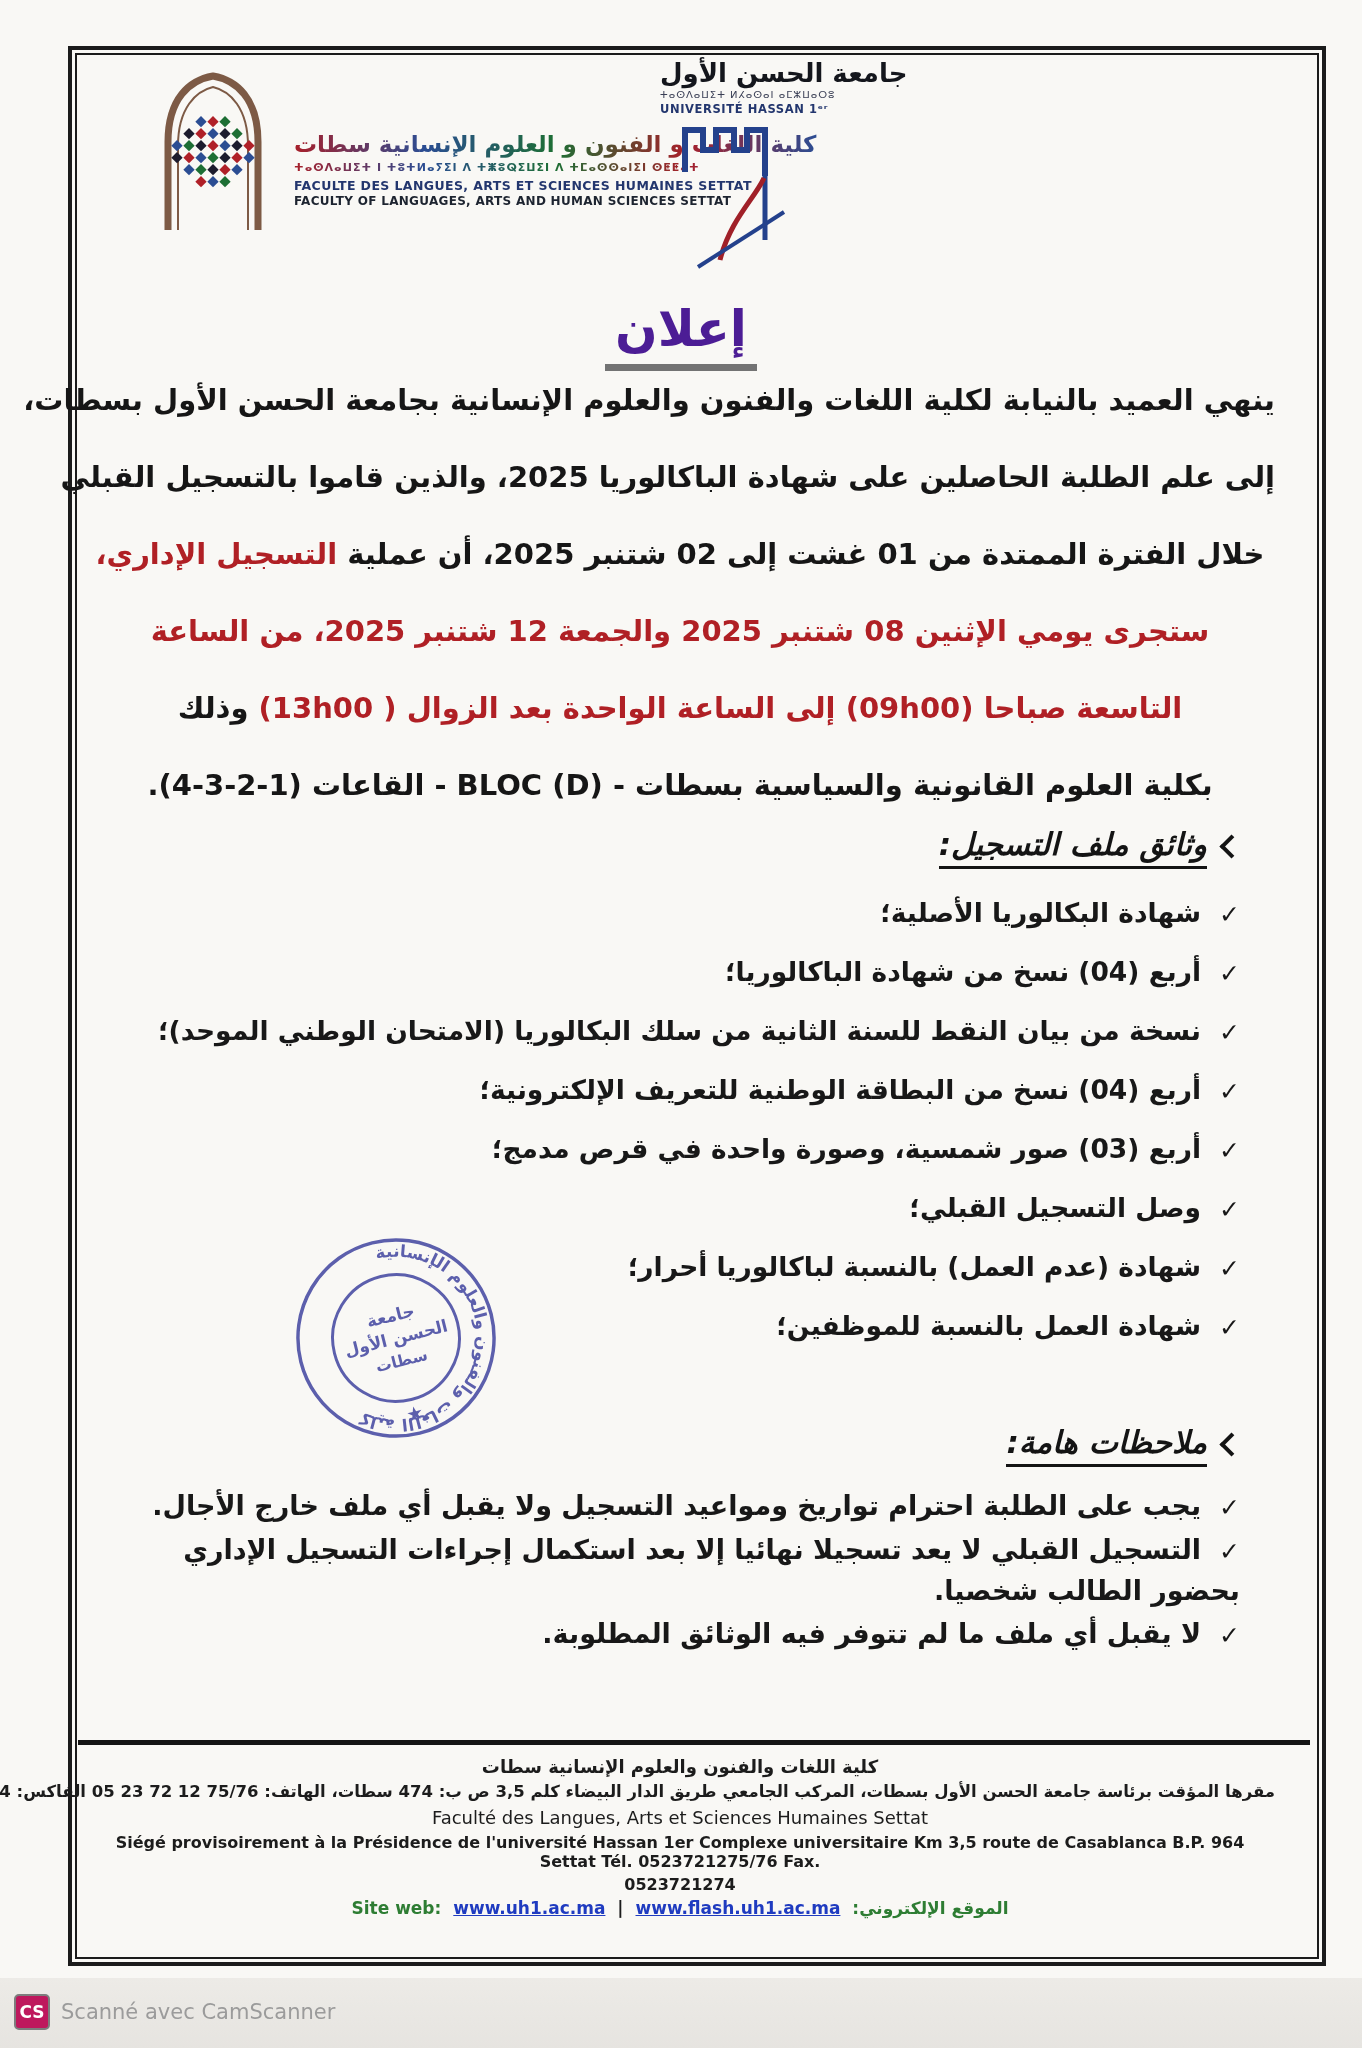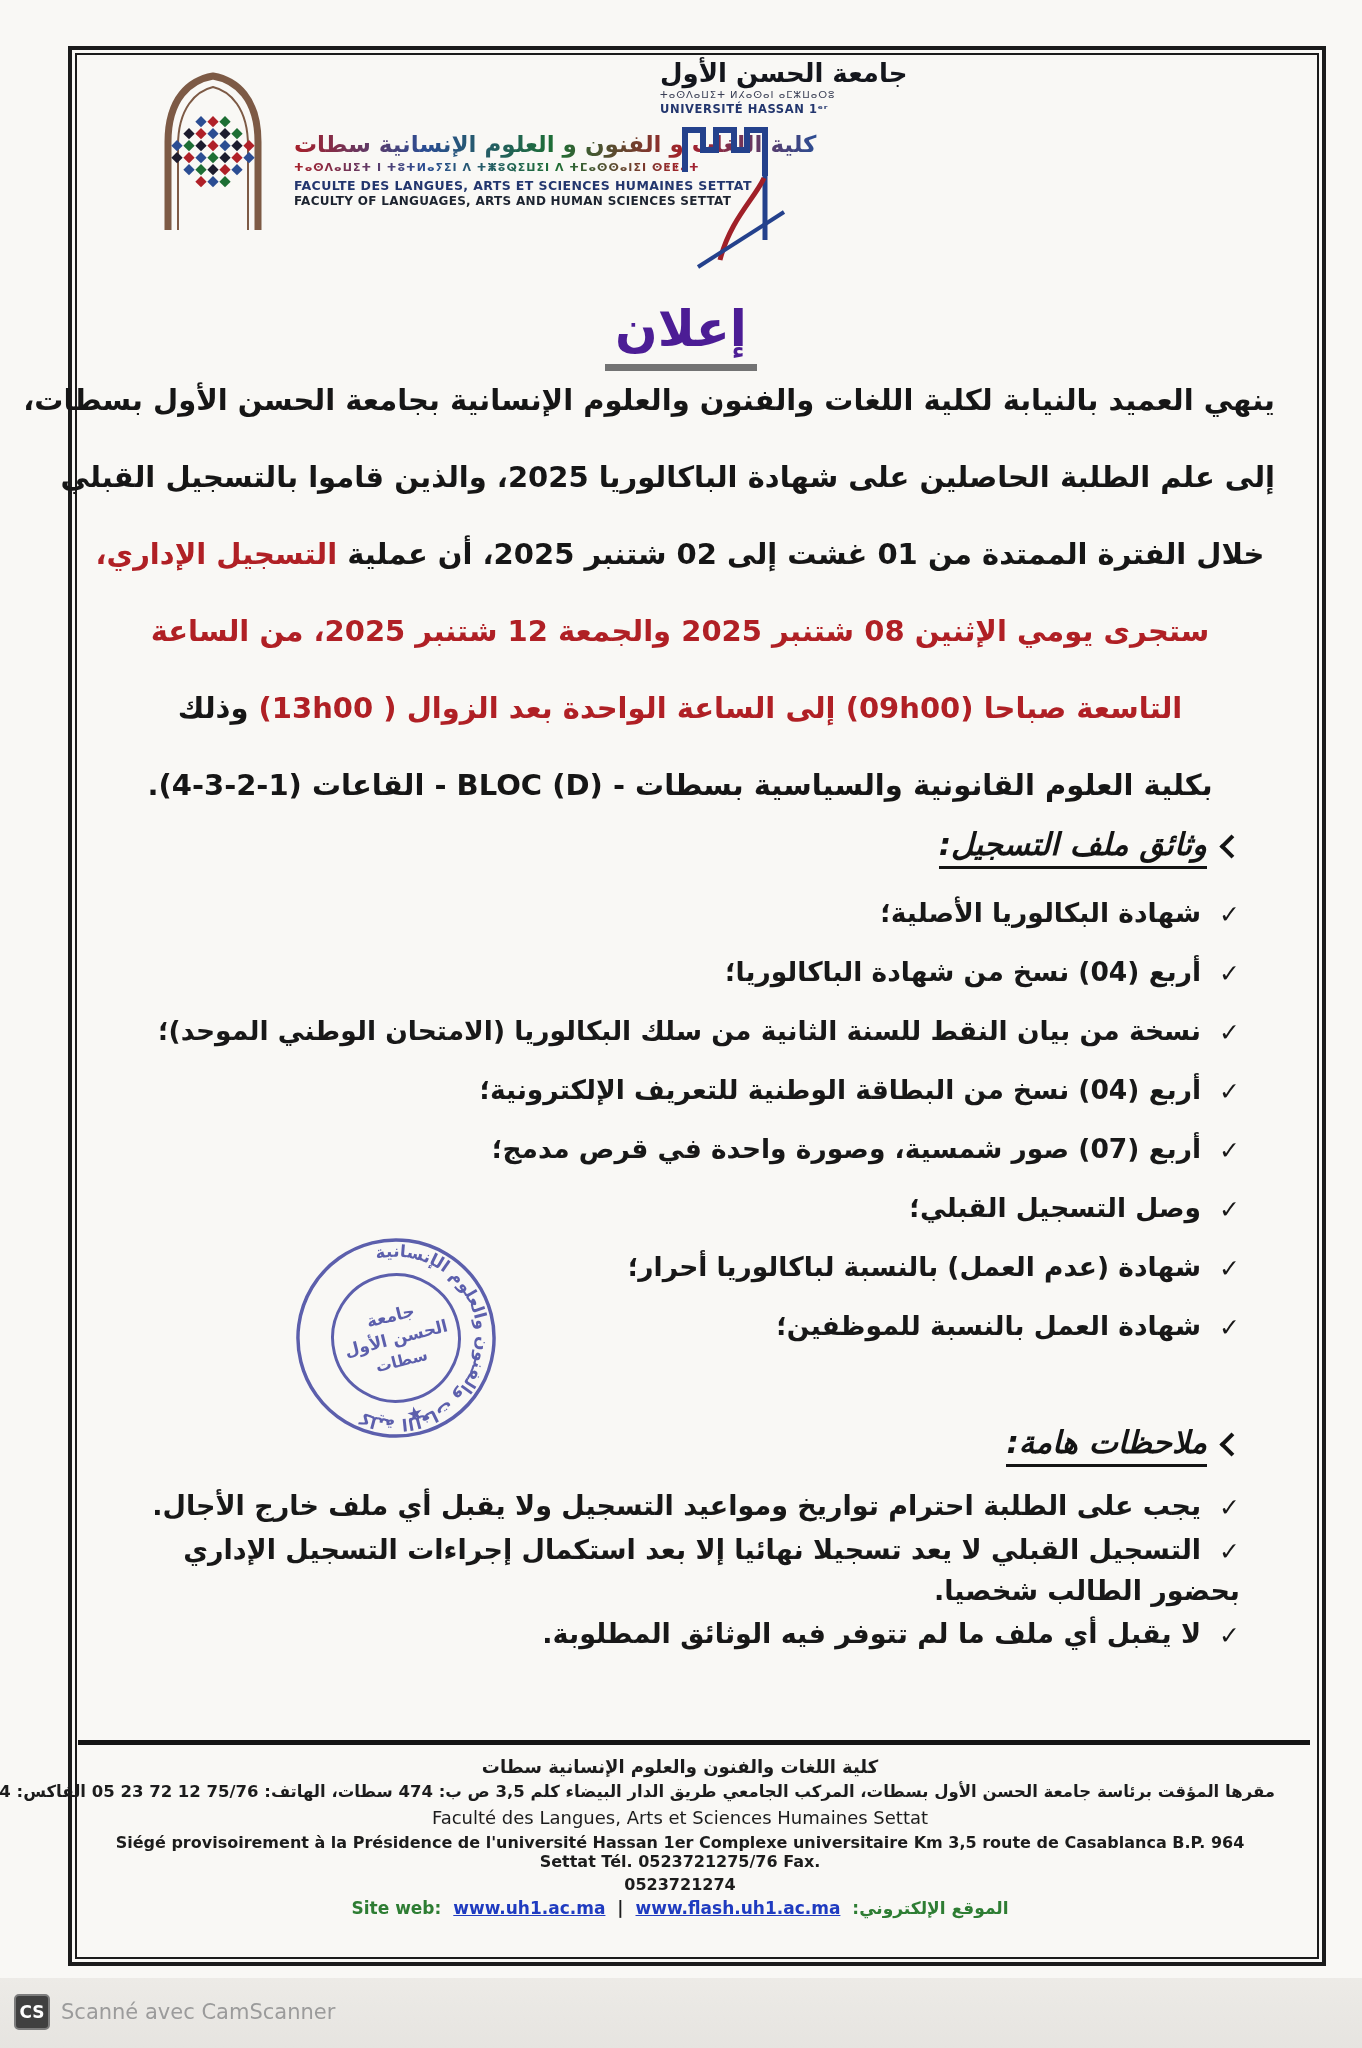--- a/index.html
+++ b/index.html
@@ -75,21 +75,21 @@
   .f-fr1{font-size:18px;font-weight:normal;margin-bottom:5px;}
   .f-fr2{font-size:16px;font-weight:bold;margin-bottom:4px;}
   .f-fr3{font-size:16px;font-weight:bold;margin-bottom:4px;}
   .f-site{font-size:17px;font-weight:bold;}
   .green{color:#2e7d33;}
   .link{color:#1f3bc0;text-decoration:underline;cursor:pointer;margin:0 6px;}
   .sep{color:#1c1c1c;}
 
   
   .camscanner{position:absolute;left:14px;top:1994px;display:flex;align-items:center;gap:11px;}
-  .cs-badge{width:36px;height:36px;background:#404040;border:2px solid #7d7d7d;border-radius:5px;
+  .cs-badge{width:36px;height:36px;background:#be185d;border:2px solid #7d7d7d;border-radius:5px;
     color:#fff;font-weight:bold;font-size:17px;display:flex;align-items:center;justify-content:center;
     box-sizing:border-box;}
   .cs-text{color:#9b9b9b;font-size:21px;}
 </style>
 </head>
 <body>
 
 <div class="canvas">
   <div class="page-bg"></div>
   <div class="scan-band"></div>
@@ -229,21 +229,21 @@
   </div>
 
   <div class="sec-heading" style="top:826px;">
     <span class="chev"></span><span class="sec-text">وثائق ملف التسجيل:</span>
   </div>
   <div class="checklist">
     <div class="check-item"><span class="tick">✓</span><span>شهادة البكالوريا الأصلية؛</span></div>
     <div class="check-item"><span class="tick">✓</span><span>أربع (04) نسخ من شهادة الباكالوريا؛</span></div>
     <div class="check-item"><span class="tick">✓</span><span>نسخة من بيان النقط للسنة الثانية من سلك البكالوريا (الامتحان الوطني الموحد)؛</span></div>
     <div class="check-item"><span class="tick">✓</span><span>أربع (04) نسخ من البطاقة الوطنية للتعريف الإلكترونية؛</span></div>
-    <div class="check-item"><span class="tick">✓</span><span>أربع (07) صور شمسية، وصورة واحدة في قرص مدمج؛</span></div>
+    <div class="check-item"><span class="tick">✓</span><span>أربع (03) صور شمسية، وصورة واحدة في قرص مدمج؛</span></div>
     <div class="check-item"><span class="tick">✓</span><span>وصل التسجيل القبلي؛</span></div>
     <div class="check-item"><span class="tick">✓</span><span>شهادة (عدم العمل) بالنسبة لباكالوريا أحرار؛</span></div>
     <div class="check-item"><span class="tick">✓</span><span>شهادة العمل بالنسبة للموظفين؛</span></div>
   </div>
 
   <svg class="stamp" width="208" height="212" viewBox="0 0 210 210">
     <circle cx="105" cy="105" r="99" stroke="#3a3e9d" stroke-width="3.5" fill="none"></circle>
     <circle cx="105" cy="105" r="64" stroke="#3a3e9d" stroke-width="3" fill="none"></circle>
     <path id="stampArc" d="M105 23 a82 82 0 1 1 -0.2 0" fill="none"></path>
     <text font-size="17" font-weight="bold" fill="#3a3e9d" letter-spacing="2">

